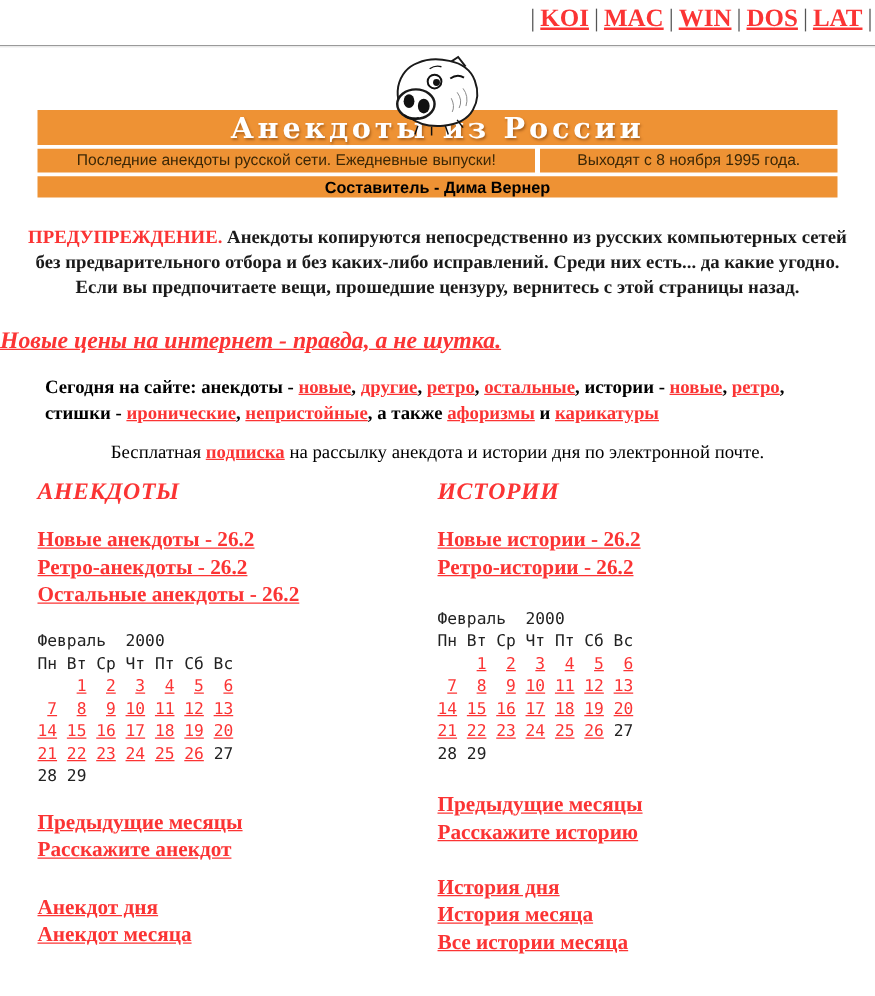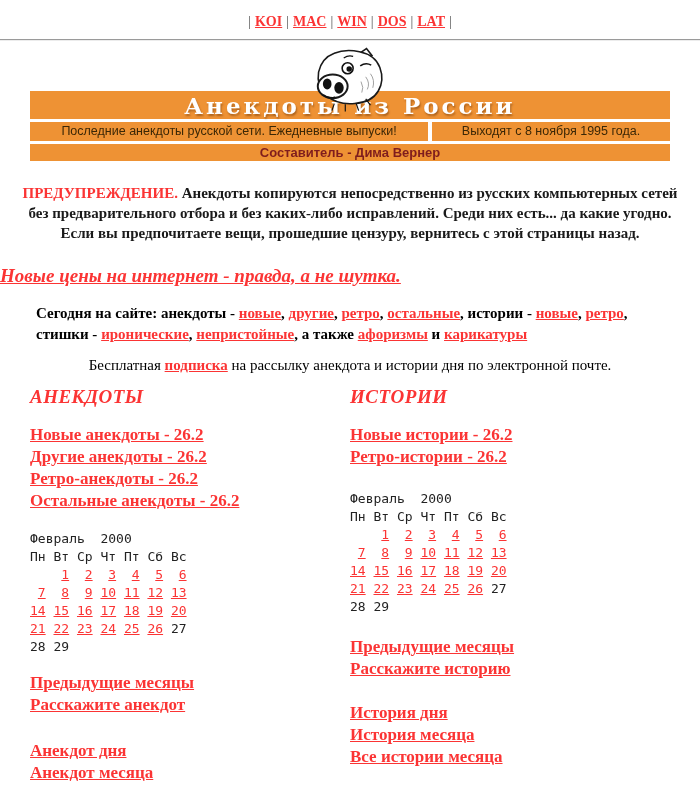--- a/index.html
+++ b/index.html
@@ -8,21 +8,21 @@
     --blue:#3d3dcf;
     --band-text:#3b2706;
   }
   html,body{margin:0;padding:0;}
   body{
     width:700px;height:797px;overflow:hidden;background:#fff;
     font-family:"Liberation Serif", serif;color:#111;
   }
   a{text-decoration:underline;cursor:pointer;}
   
-  .topnav{margin-top:14px;text-align:center;font-size:14px;font-weight:bold;color:#444;}
+  .topnav{margin-top:4px;text-align:right;font-size:20px;font-weight:bold;color:#444;}
   .topnav a{color:var(--red);margin:0 2px;}
   .topnav .sep{color:#555;margin:0 2px;font-weight:normal;}
   
   .rule{margin-top:9px;height:0;border-top:1px solid #9a9a9a;border-bottom:1px solid #ececec;}
   
   .masthead{position:relative;margin:0 30px;padding-top:50px;}
   .pig{position:absolute;top:6px;left:50%;transform:translateX(-50%);width:80px;height:66px;z-index:2;}
   .band{background:var(--orange);}
   .band-title{
     height:28px;line-height:30px;text-align:center;color:#fff;
@@ -31,21 +31,21 @@
   }
   .band-row{display:flex;gap:4px;margin-bottom:3px;}
   .band-cell{
     height:19px;line-height:19px;text-align:center;font-size:12.5px;color:var(--band-text);
     font-family:"Liberation Sans", sans-serif;
   }
   .cell-left{flex:0 0 398px;}
   .cell-right{flex:1;}
   .band-composer{
     height:17px;line-height:17px;text-align:center;font-size:13px;font-weight:bold;
-    color:#7f1d1d;font-family:"Liberation Sans", sans-serif;
+    color:#000000;font-family:"Liberation Sans", sans-serif;
   }
   
   .warning{margin:22px auto 0;max-width:662px;text-align:center;font-size:15px;line-height:20px;font-weight:bold;color:#1a1a1a;}
   .wlabel{color:var(--red);}
   
   .promo{margin-top:22px;font-style:italic;}
   .promo-link{display:block;font-size:19px;line-height:22px;font-weight:bold;color:var(--red);}
   .promo-note{margin-top:3px;font-size:17px;line-height:22px;color:var(--blue);}
   
   .today{margin:16px auto 0;max-width:628px;font-size:15px;font-weight:bold;line-height:21px;color:#000;}
@@ -110,21 +110,20 @@
 
 <p class="today"><span>Сегодня на сайте:</span><span> анекдоты - </span><a href="#">новые</a><span>, </span><a href="#">другие</a><span>, </span><a href="#">ретро</a><span>, </span><a href="#">остальные</a><span>, истории - </span><a href="#">новые</a><span>, </span><a href="#">ретро</a><span>, стишки - </span><a href="#">иронические</a><span>, </span><a href="#">непристойные</a><span>, а также </span><a href="#">афоризмы</a><span> и </span><a href="#">карикатуры</a></p>
 
 <p class="subscribe"><span>Бесплатная </span><a href="#">подписка</a><span> на рассылку анекдота и истории дня по электронной почте.</span></p>
 
 <div class="columns">
   <section class="col-left">
     <h2 class="colhead">АНЕКДОТЫ</h2>
     <div class="linklist mt16">
         <a href="#">Новые анекдоты - 26.2</a>
-        <a href="#">Другие анекдоты - 26.2</a>
         <a href="#">Ретро-анекдоты - 26.2</a>
         <a href="#">Остальные анекдоты - 26.2</a>
       </div>
     <pre class="cal mt18">Февраль  2000
 Пн Вт Ср Чт Пт Сб Вс
     <a href="#">1</a>  <a href="#">2</a>  <a href="#">3</a>  <a href="#">4</a>  <a href="#">5</a>  <a href="#">6</a>
  <a href="#">7</a>  <a href="#">8</a>  <a href="#">9</a> <a href="#">10</a> <a href="#">11</a> <a href="#">12</a> <a href="#">13</a>
 <a href="#">14</a> <a href="#">15</a> <a href="#">16</a> <a href="#">17</a> <a href="#">18</a> <a href="#">19</a> <a href="#">20</a>
 <a href="#">21</a> <a href="#">22</a> <a href="#">23</a> <a href="#">24</a> <a href="#">25</a> <a href="#">26</a> 27
 28 29

